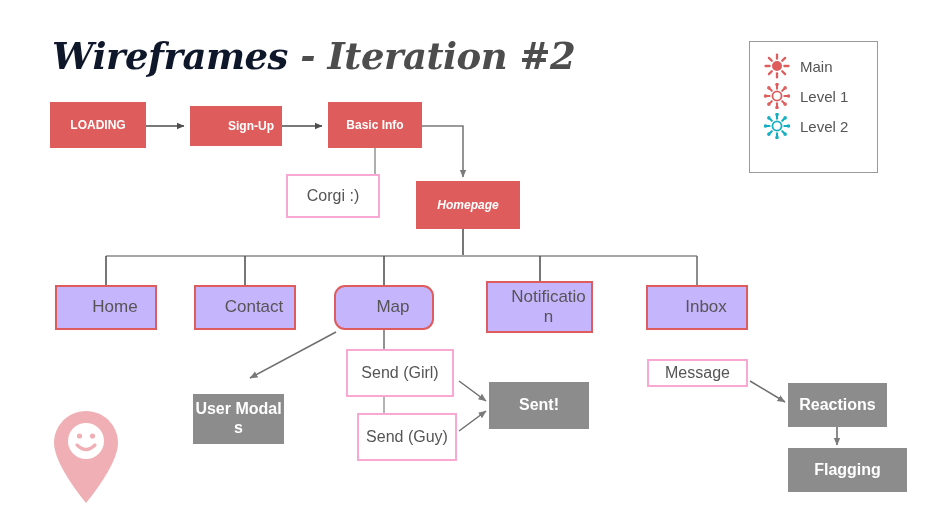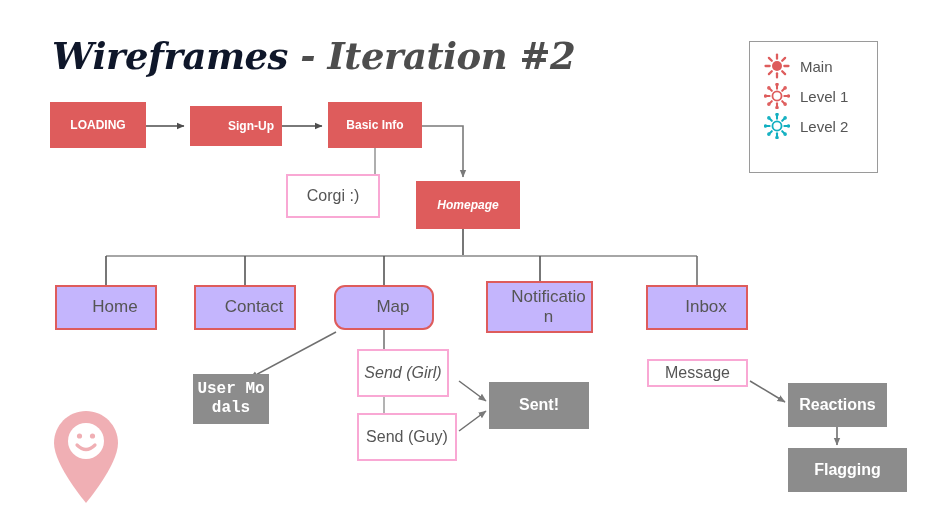--- a/index.html
+++ b/index.html
@@ -213,24 +213,24 @@
       </div>
       <div class="node n-lvl1" style="left: 334px; top: 285px; width: 100px; height: 45px; border-radius: 11px;">
         <span class="lbl">Map</span>
       </div>
       <div class="node n-lvl1" style="left: 486px; top: 281px; width: 107px; height: 52px;">
         <span class="lbl">Notification</span>
       </div>
       <div class="node n-lvl1" style="left: 646px; top: 285px; width: 102px; height: 45px;">
         <span class="lbl">Inbox</span>
       </div>
-      <div class="node n-pop" style="left: 193px; top: 374px; width: 76px; height: 50px; font-family: Liberation Mono, monospace;">
+      <div class="node n-pop" style="left: 193px; top: 394px; width: 91px; height: 50px;">
         <span class="lbl">User Modals</span>
       </div>
-      <div class="node n-lvl2" style="left: 357px; top: 349px; width: 92px; height: 48px; font-style: italic;">
+      <div class="node n-lvl2" style="left: 346px; top: 349px; width: 108px; height: 48px;">
         <span class="lbl">Send (Girl)</span>
       </div>
       <div class="node n-lvl2" style="left: 357px; top: 413px; width: 100px; height: 48px;">
         <span class="lbl">Send (Guy)</span>
       </div>
       <div class="node n-pop" style="left: 489px; top: 382px; width: 100px; height: 47px;">
         <span class="lbl">Sent!</span>
       </div>
       <div class="node n-lvl2" style="left: 647px; top: 359px; width: 101px; height: 28px;">
         <span class="lbl">Message</span>

